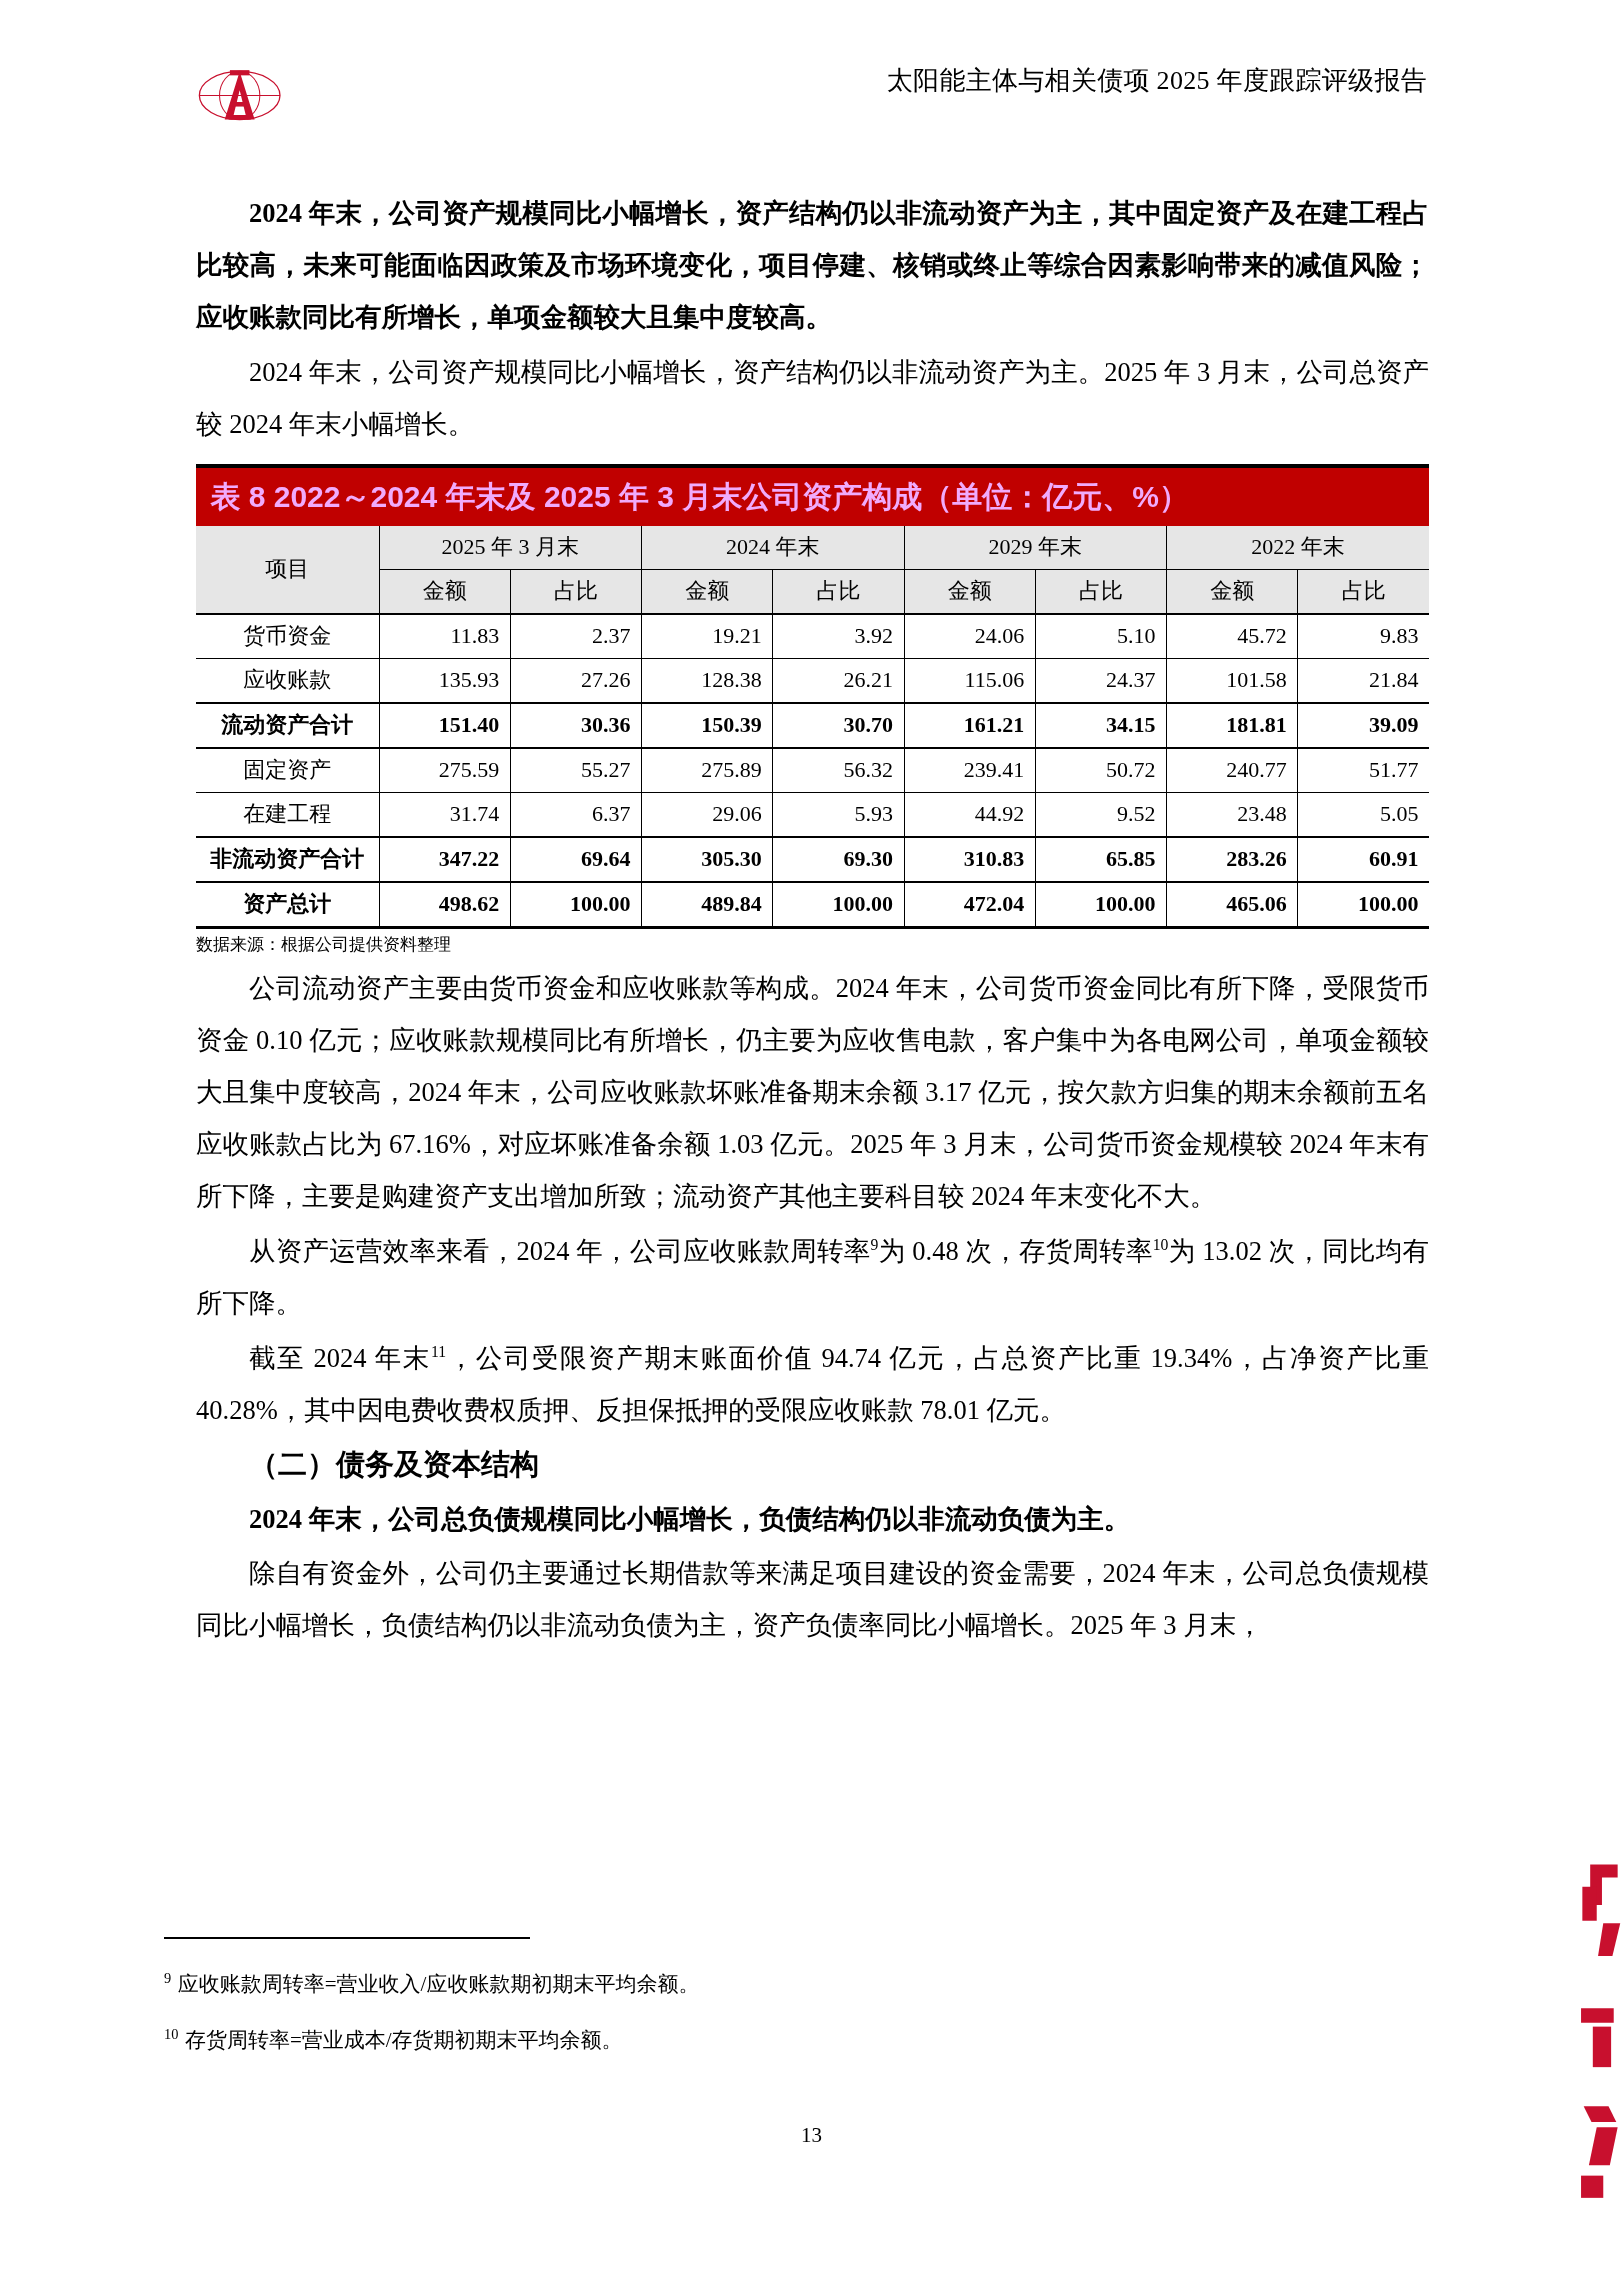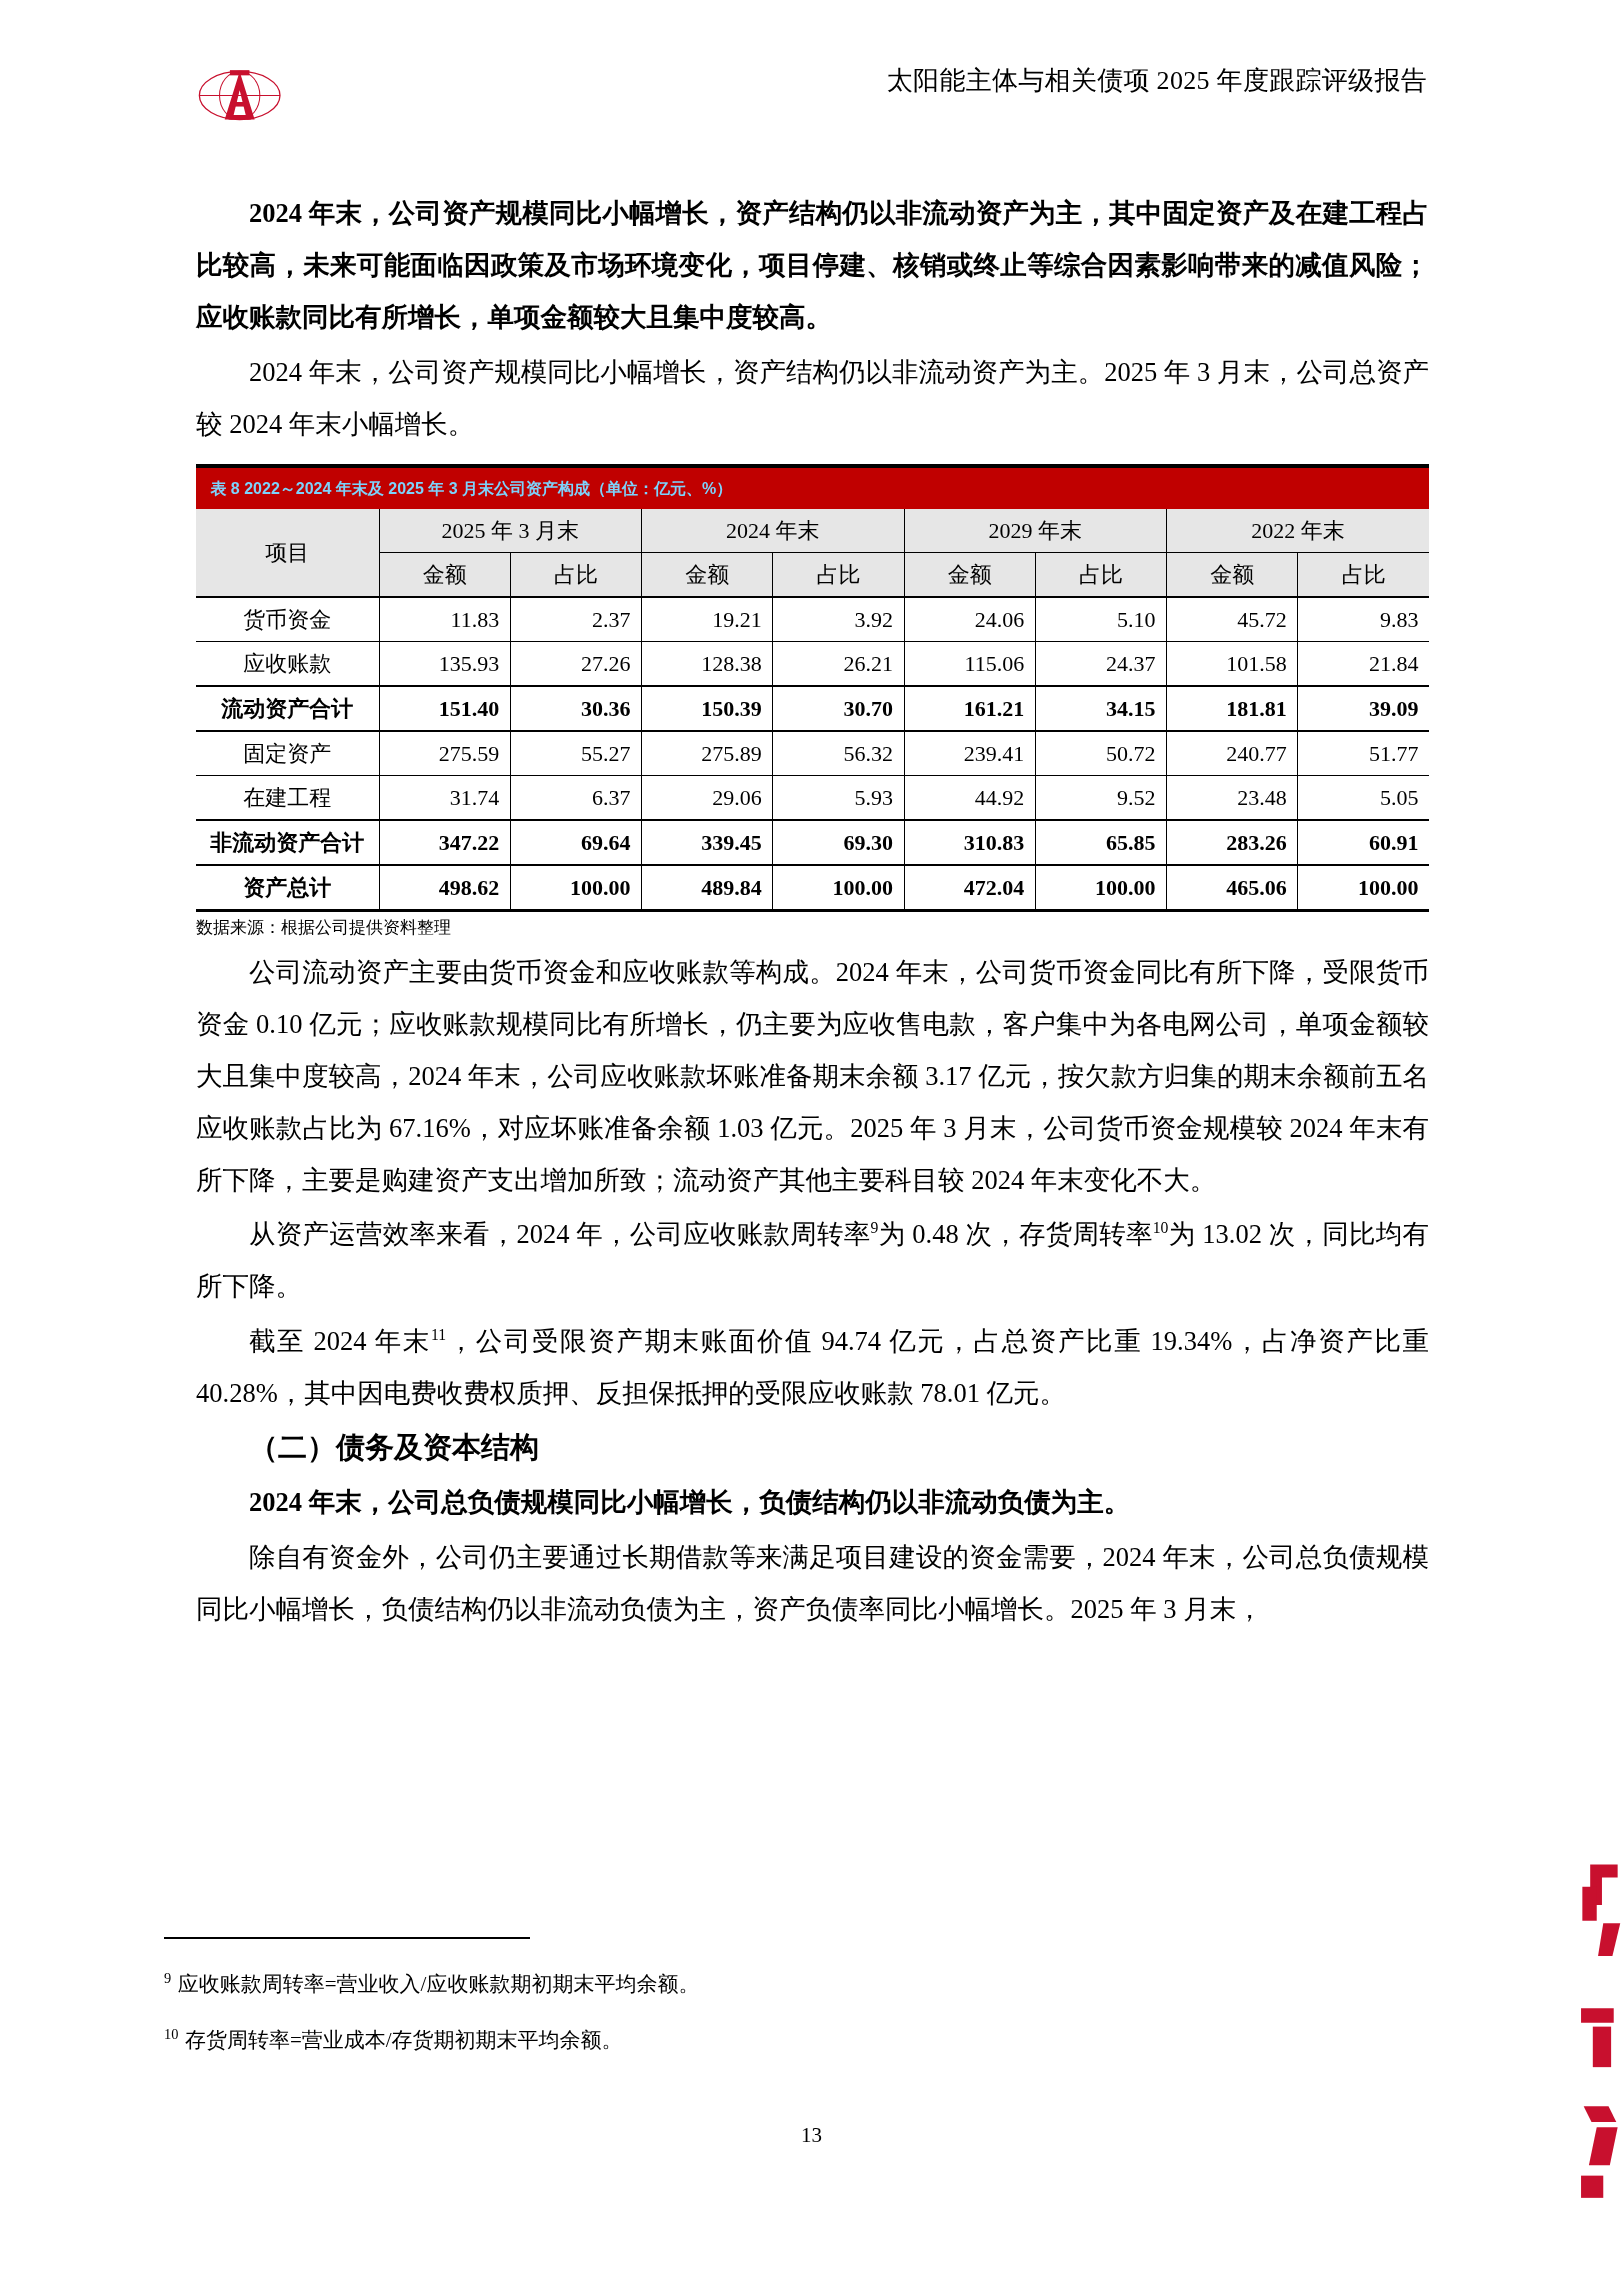--- a/index.html
+++ b/index.html
@@ -73,23 +73,23 @@
     line-height: 0;
   }
 
   
   .table-block {
     margin: 14.4px 0 6.5px 0;
     width: 1233px;
   }
   .tbl-title {
     background: #C00000;
-    color: #7dd3fc;
+    color: #f0abfc;
     font-weight: bold;
-    font-size: 16px;
+    font-size: 30px;
     line-height: 1.2;
     padding: 11px 14.4px 11px 14.4px;
     border-top: 4.6px solid #000000;
     box-sizing: border-box;
     font-family: "Liberation Sans", "DejaVu Sans", sans-serif;
   }
   table.asset-table {
     border-collapse: collapse;
     width: 100%;
     table-layout: fixed;
@@ -299,21 +299,21 @@
               <td>5.93</td>
               <td>44.92</td>
               <td>9.52</td>
               <td>23.48</td>
               <td>5.05</td>
             </tr>
             <tr class="row-strong">
               <td class="label">非流动资产合计</td>
               <td>347.22</td>
               <td>69.64</td>
-              <td>339.45</td>
+              <td>305.30</td>
               <td>69.30</td>
               <td>310.83</td>
               <td>65.85</td>
               <td>283.26</td>
               <td>60.91</td>
             </tr>
             <tr class="row-strong">
               <td class="label">资产总计</td>
               <td>498.62</td>
               <td>100.00</td>

